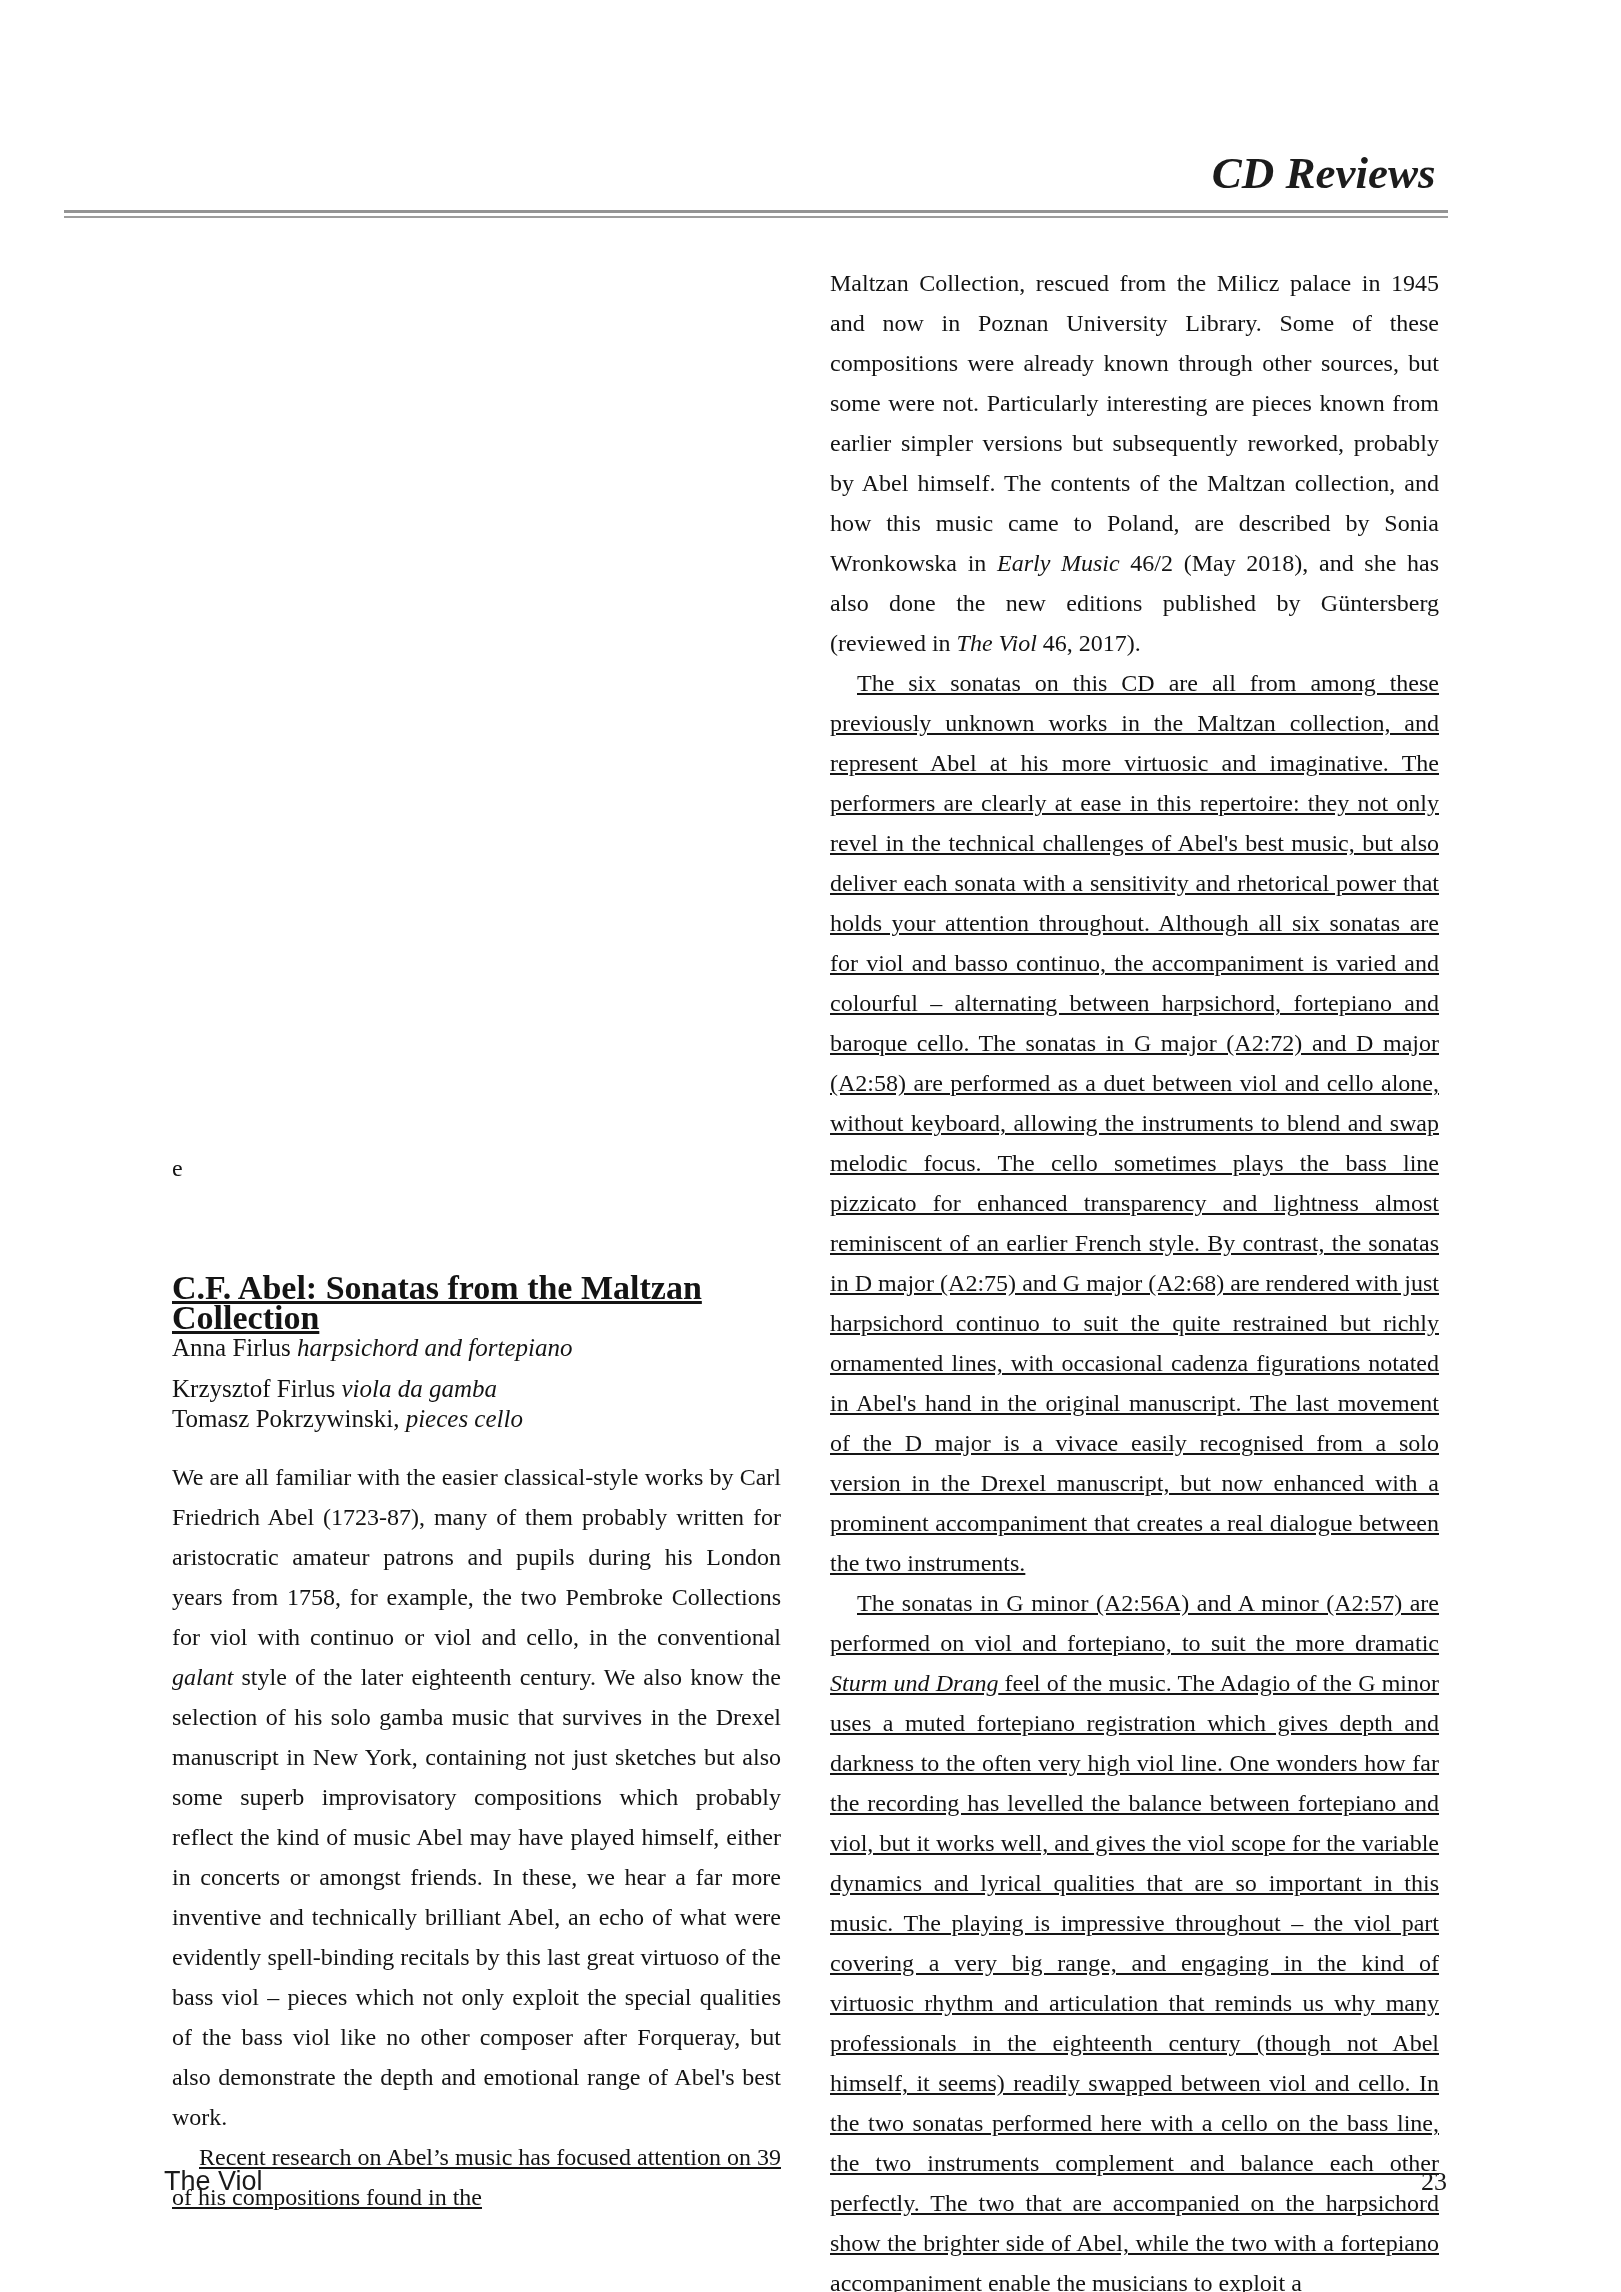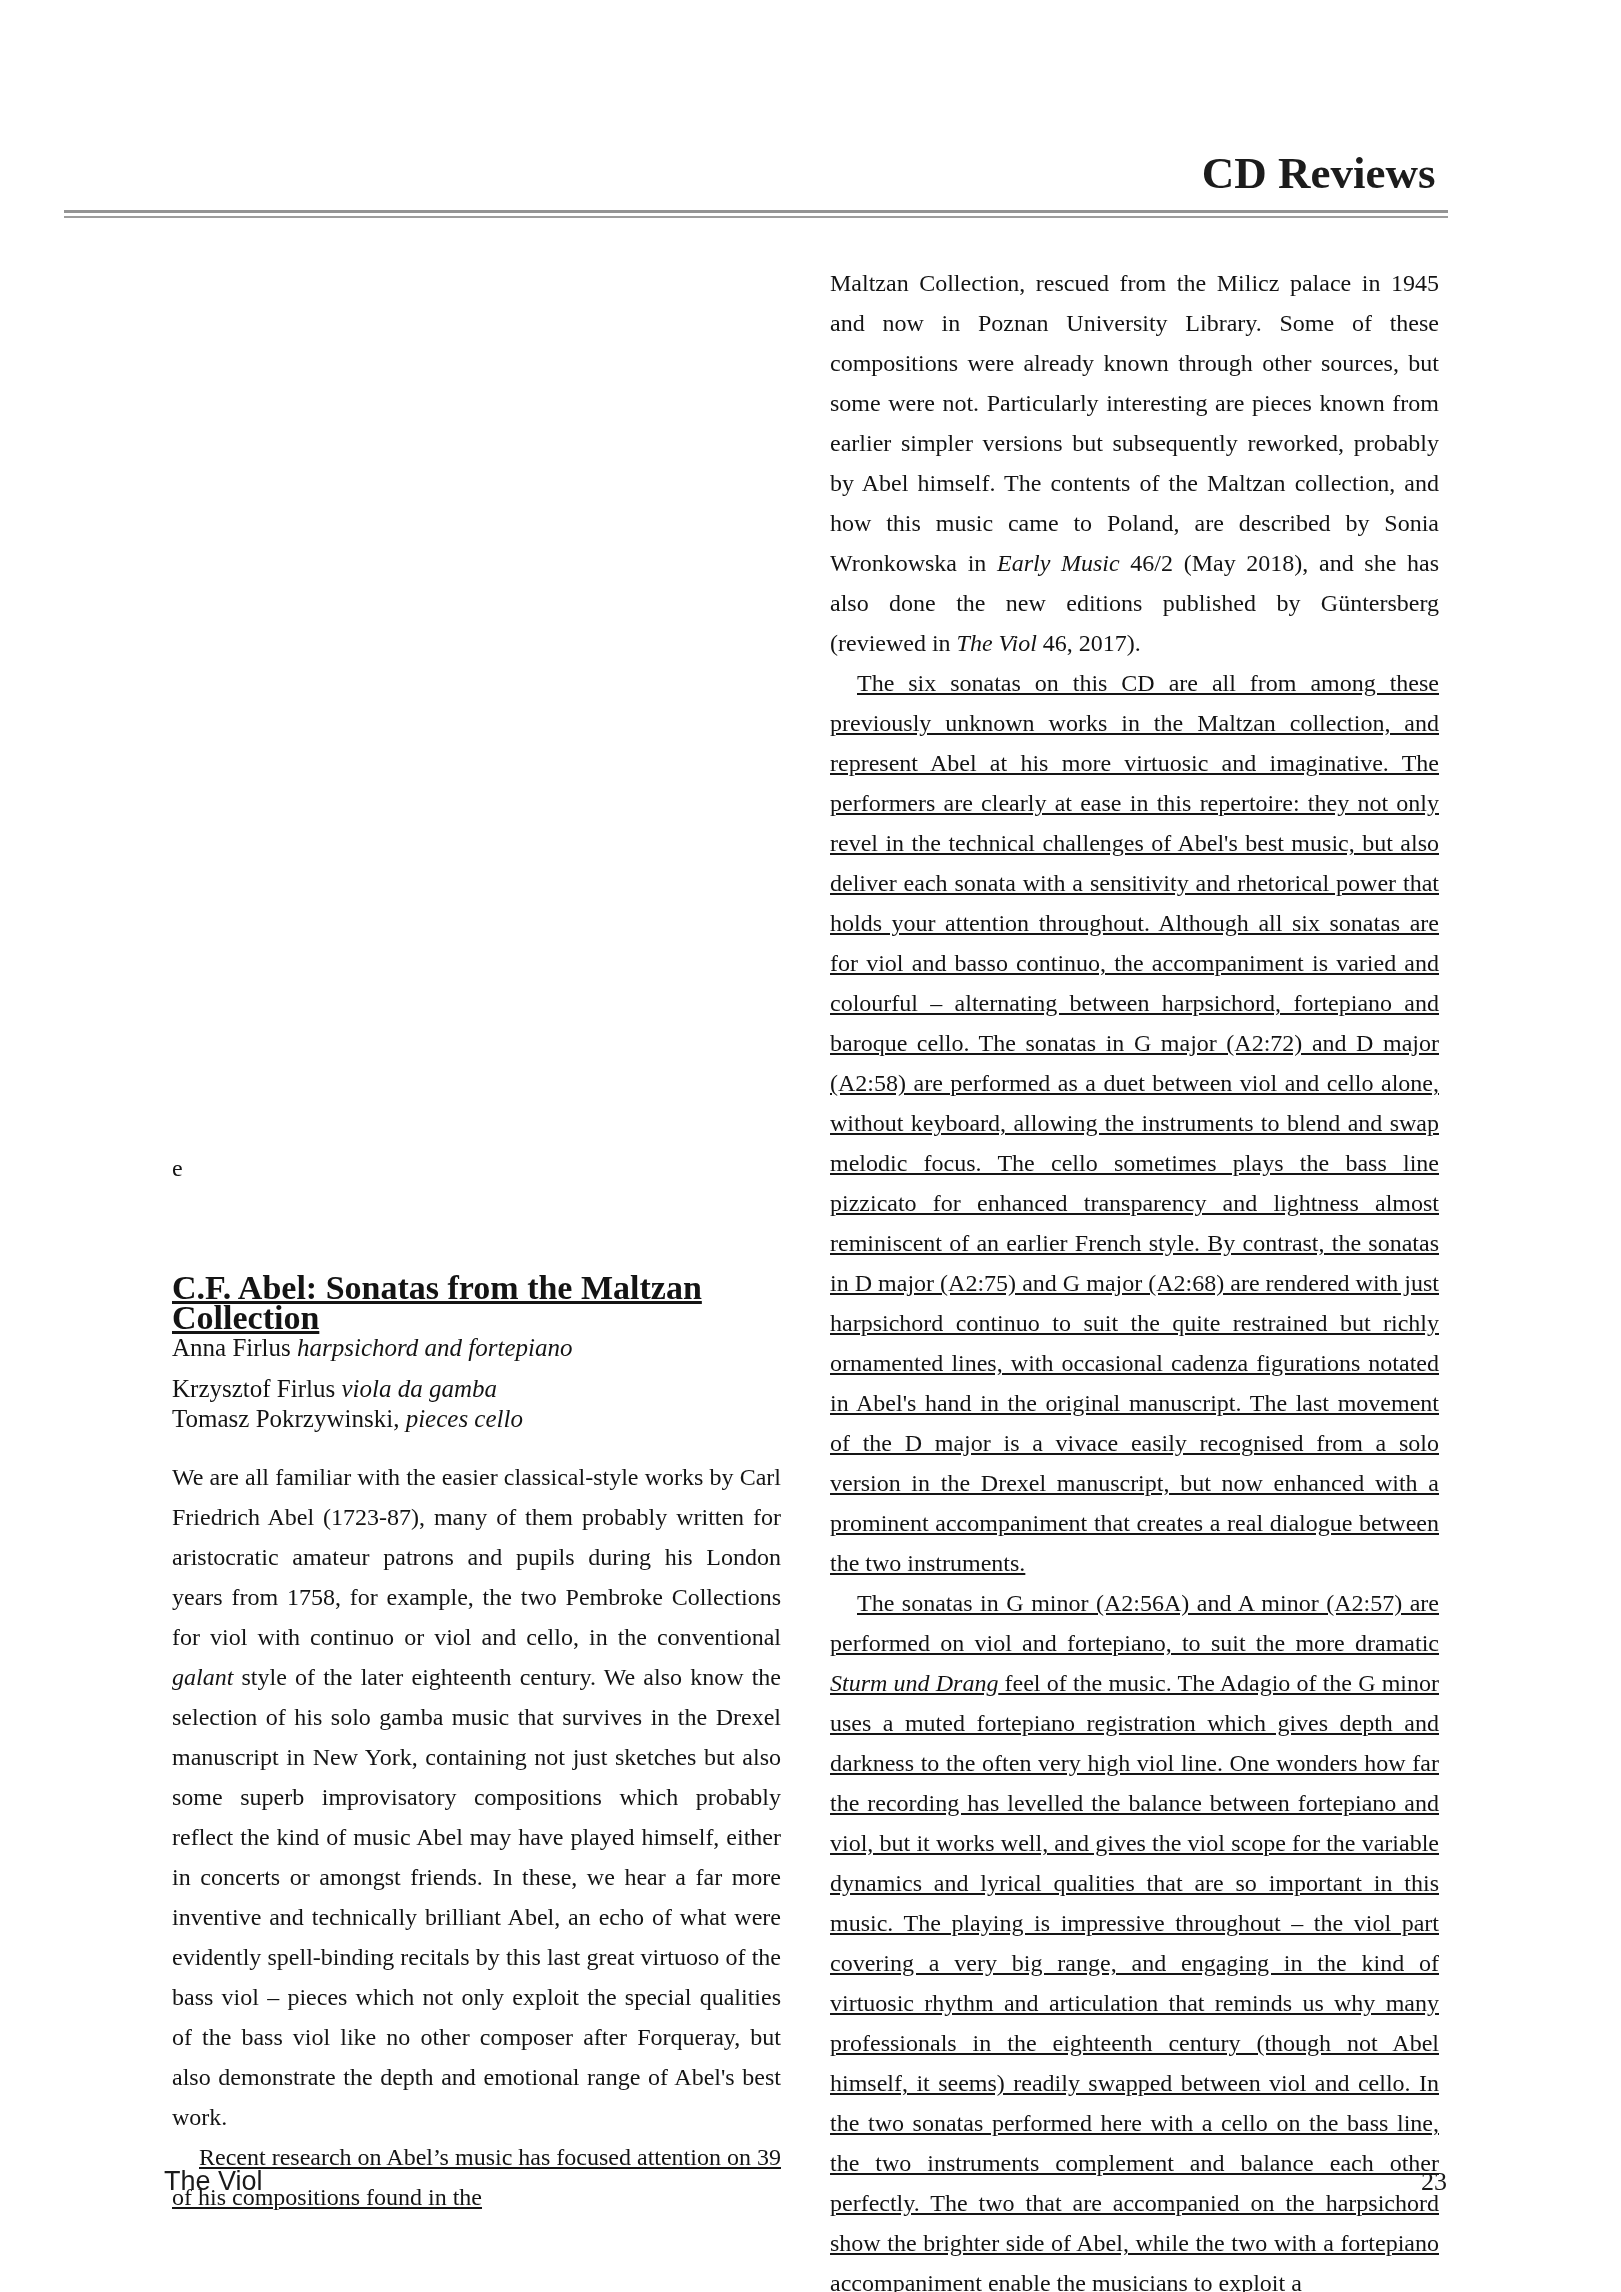--- a/index.html
+++ b/index.html
@@ -7,21 +7,21 @@
     position: relative;
     width: 1622px;
     height: 2293px;
     background: #ffffff;
     font-family: "Liberation Serif", serif;
     color: #141414;
     overflow: hidden;
     margin: 0 auto;
   }
   
-  .header { padding: 147px 174px 0 64px; }
+  .header { padding: 147px 174px 0 64px; font-style: italic; }
   .section-title {
     margin: 0;
     font-size: 45px;
     line-height: 52px;
     font-weight: bold;
     text-align: right;
     padding-right: 12.5px;
     color: #1c1c1c;
   }
   .double-rule {

